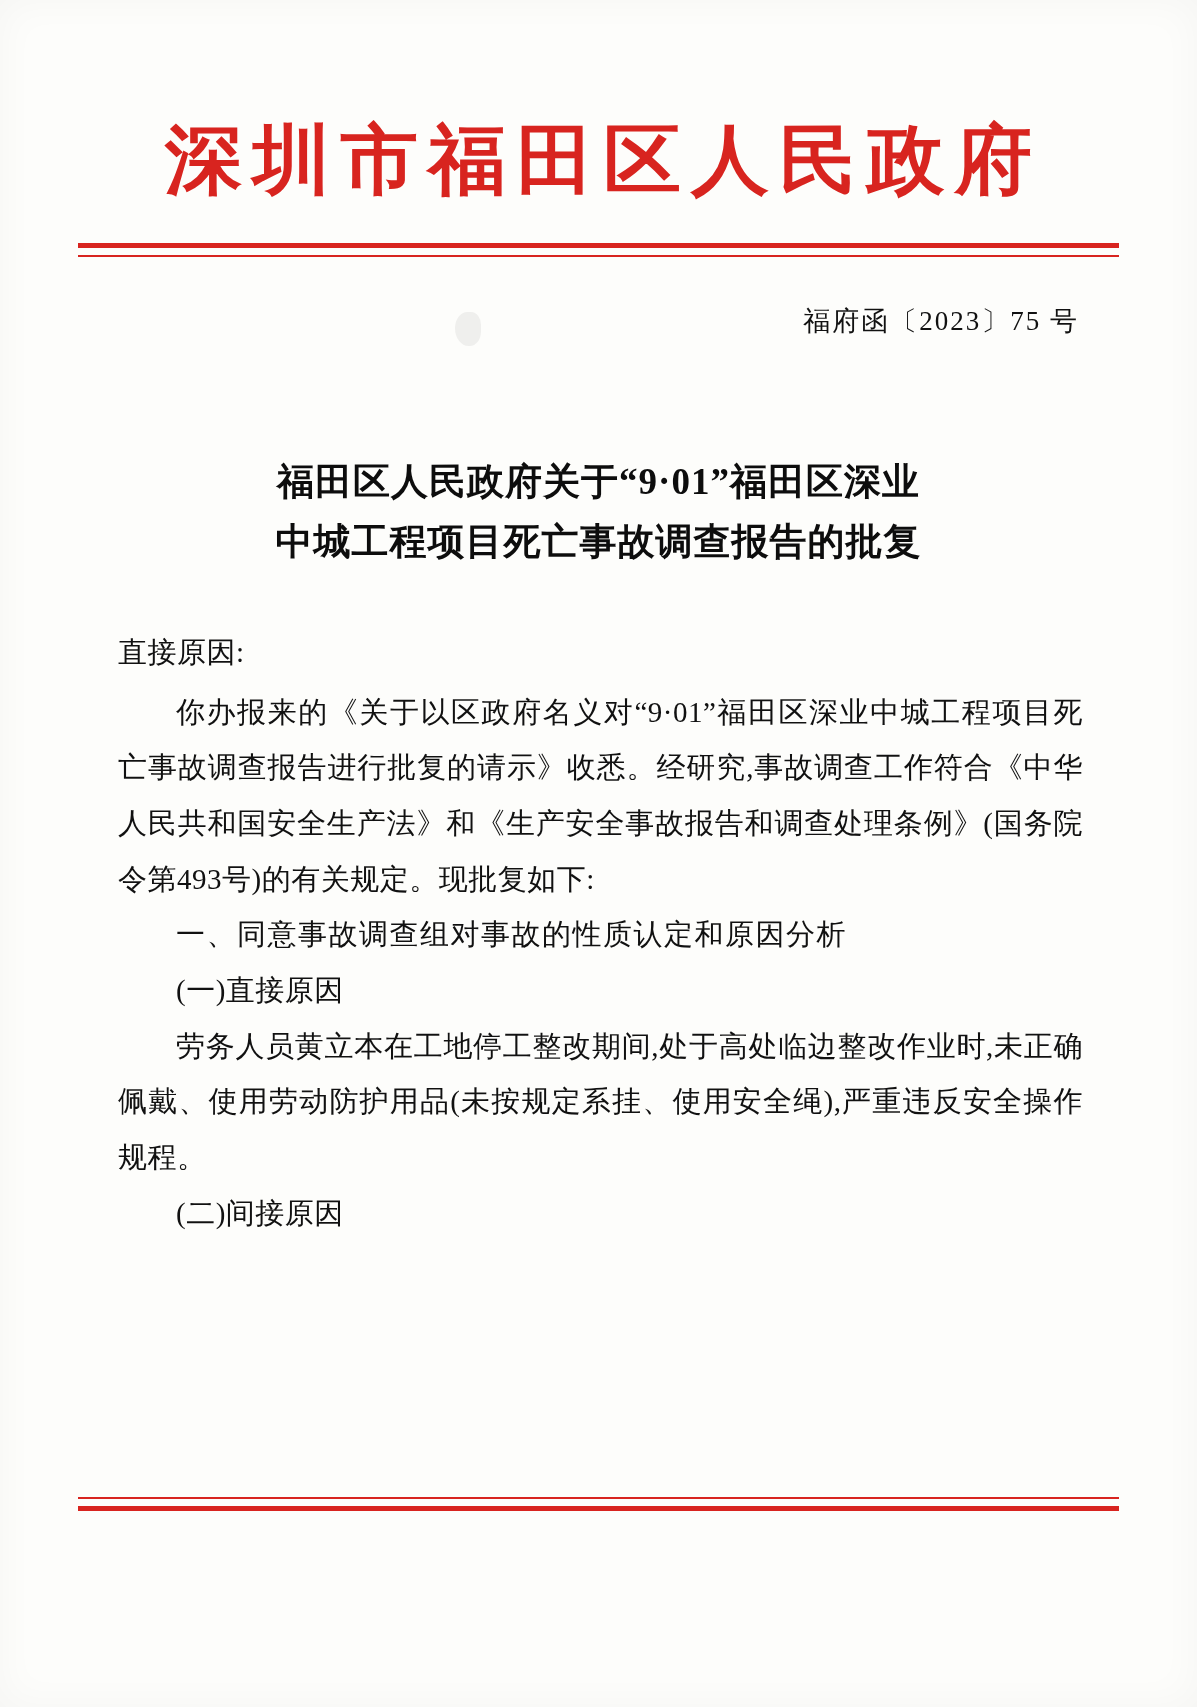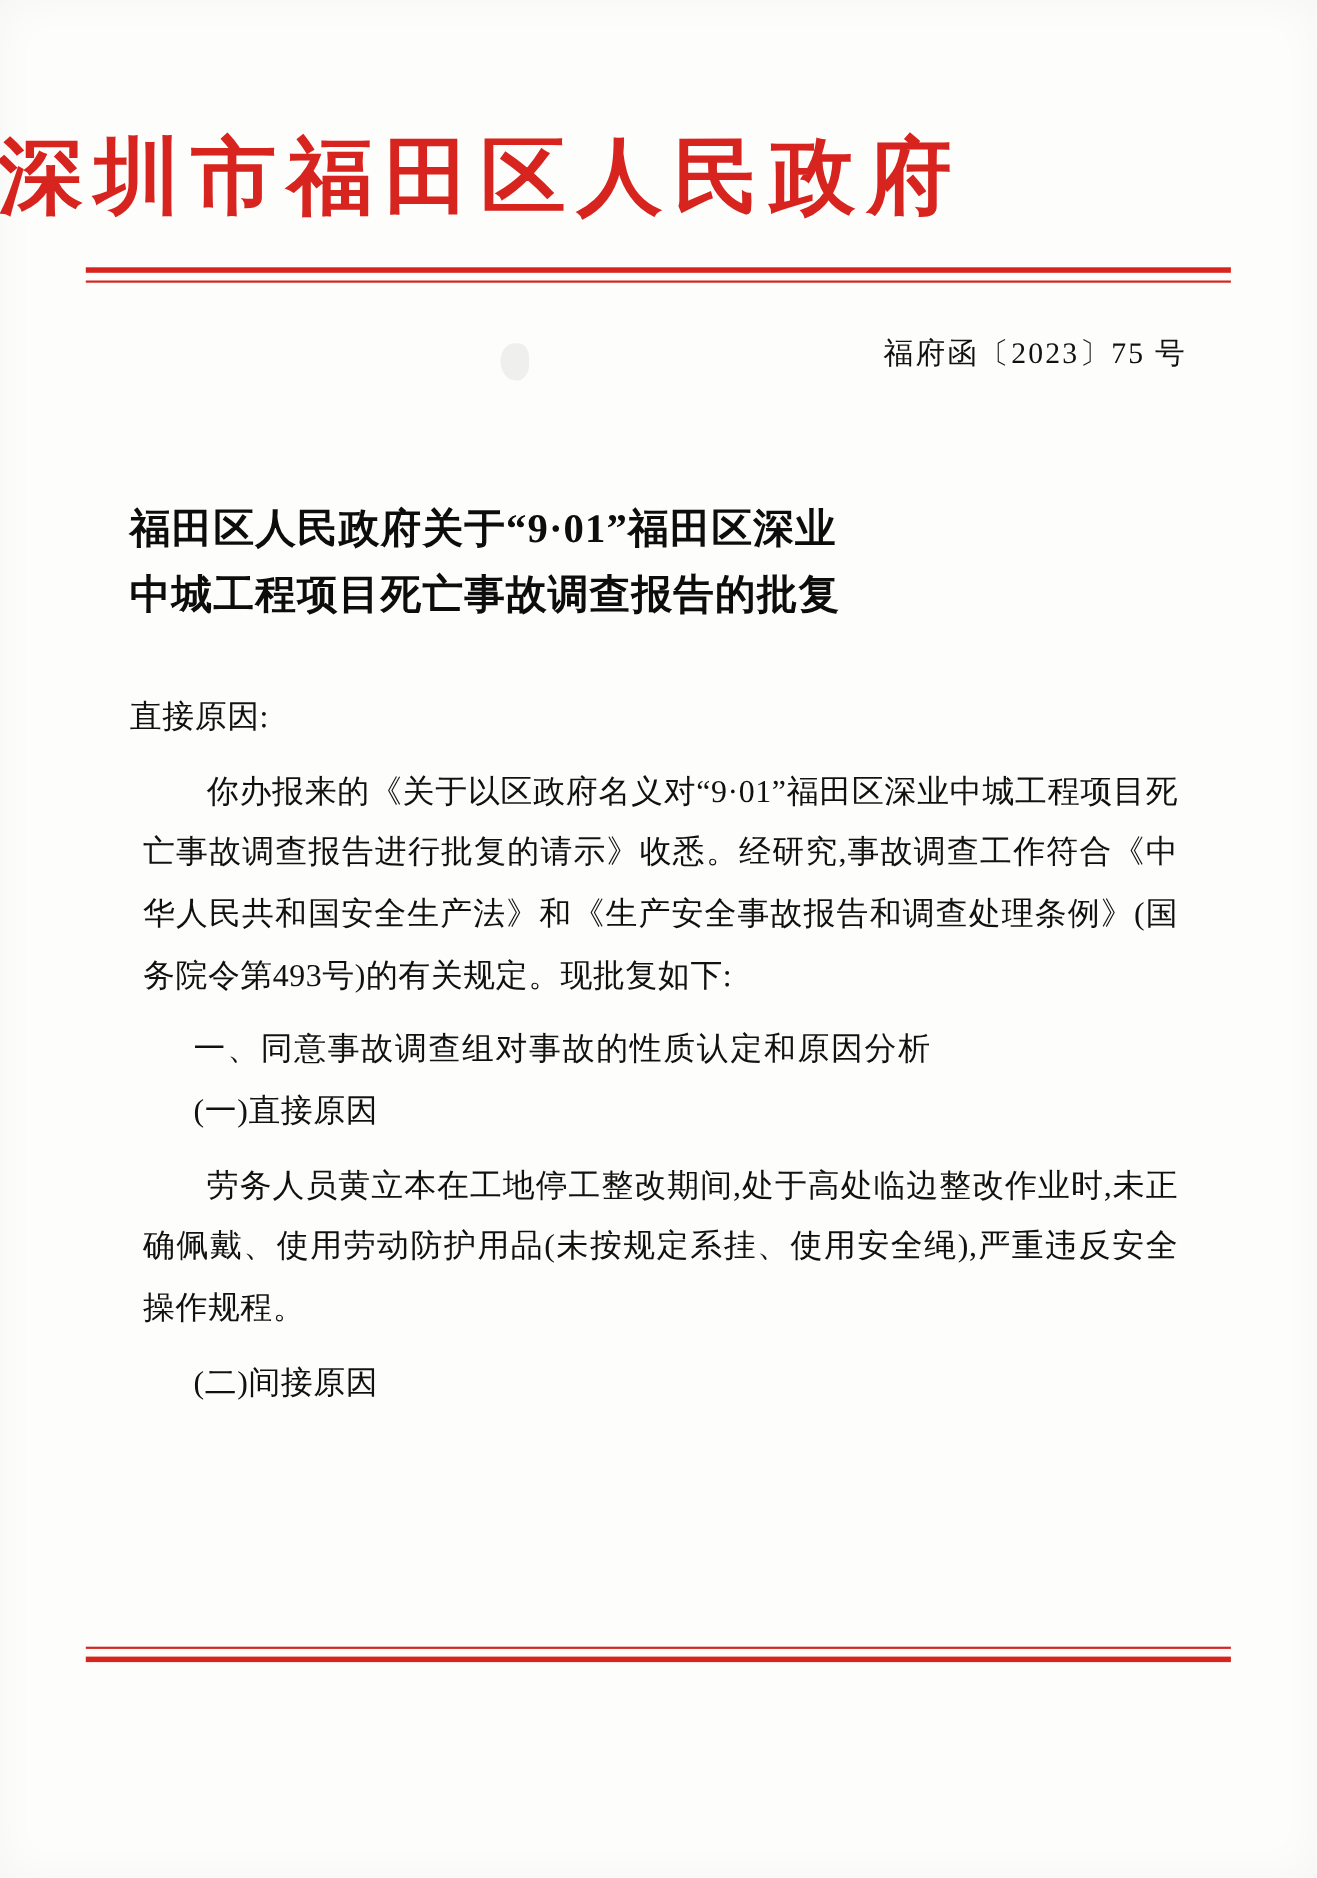--- a/index.html
+++ b/index.html
@@ -30,20 +30,21 @@
     box-shadow: inset 0 0 40px rgba(0,0,0,0.035);
     pointer-events: none;
   }
 
   
   .letterhead {
     position: absolute;
     left: 0;
     top: 120px;
     width: 1197px;
+    text-align: center;
   }
   .letterhead-title {
     font-family: "DejaVu Serif", "Liberation Serif", serif;
     font-weight: bold;
     font-size: 76px;
     letter-spacing: 10px;
     color: #d8241f;
     line-height: 1.05;
     text-indent: 10px;
     white-space: nowrap;
@@ -77,20 +78,21 @@
     color: #111;
     font-family: "Liberation Serif", "DejaVu Serif", serif;
   }
 
   
   .doc-title {
     position: absolute;
     left: 118px;
     top: 452px;
     width: 961px;
+    text-align: center;
     font-weight: bold;
     font-size: 37px;
     line-height: 1.62;
     letter-spacing: 1px;
     color: #0d0d0d;
   }
   .doc-title .line { display: block; }
 
   
   .body-block {
@@ -100,21 +102,21 @@
     width: 965px;
     font-size: 29px;
     line-height: 1.92;
     letter-spacing: 0.5px;
     color: #111;
   }
   .salutation {
     margin: 0 0 4px 0;
   }
   p.para {
-    margin: 12px;
+    margin: 0;
     text-indent: 2em;
     text-align: justify;
     text-justify: inter-ideograph;
   }
   p.heading-num {
     margin: 0;
     text-indent: 2em;
     font-weight: normal;
     letter-spacing: 1.5px;
   }

